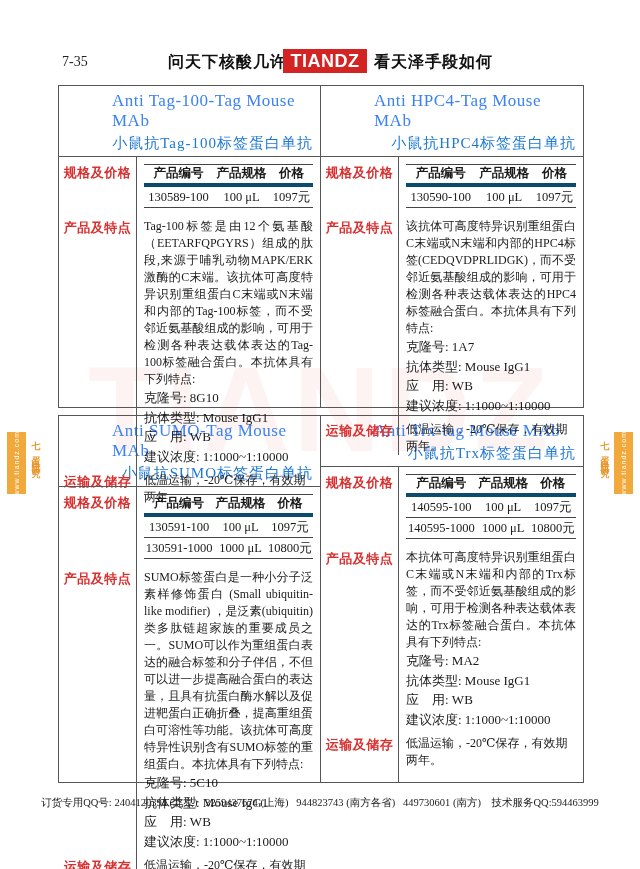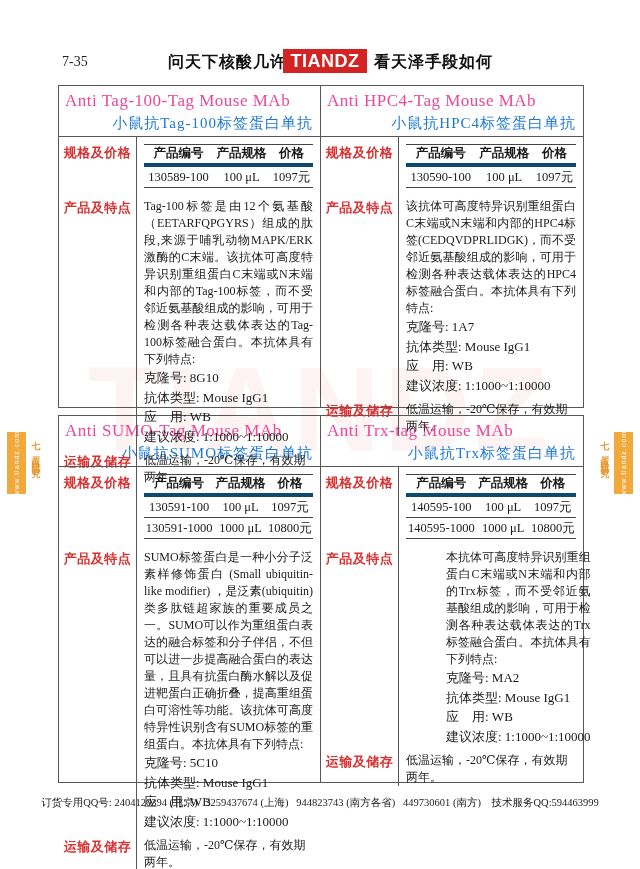--- a/index.html
+++ b/index.html
@@ -28,21 +28,21 @@
                pointer-events:none; z-index:0; }
 
   
   .grid { position:absolute; left:58px; top:85px; width:525px;
           display:grid; grid-template-columns:263px 263px; grid-template-rows:323px 368px;
           row-gap:7px; z-index:1; }
   .pbox { border:1px solid #565656; background:transparent; display:flex; flex-direction:column; }
   .pbox.col2 { margin-left:-1px; }
 
   .ptitle { padding:5px 7px 3px 6px; }
-  .t-en { color:#ec4899; font-size:17px; letter-spacing:0.5px; }
+  .t-en { color:#3b82f6; font-size:17px; letter-spacing:0.5px;margin-left:47px; }
   .t-cn { color:#1e78d2; font-size:15px; font-weight:normal; text-align:right; margin-top:3px; letter-spacing:1px; }
 
   .pbody { border-top:1px solid #565656; position:relative; flex:1; display:flex; flex-direction:column; }
   .pbody::before { content:""; position:absolute; left:77px; top:0; bottom:0;
                    width:1px; background:#565656; }
 
   .sec { display:flex; }
   .lab { width:77px; flex:none; text-align:center; color:#d93030; font-weight:bold;
          font-size:13px; padding-top:7px; letter-spacing:0.5px; }
   .con { flex:1; padding:2px 7px 0 8px; }
@@ -54,21 +54,21 @@
   .spec-table td { padding:2px 0 1px; text-align:center; border-bottom:1px solid #444; }
   .sec-specs { padding-bottom:4px; }
 
   
   .intro { font-size:12px; line-height:1.42; text-align:justify; text-justify:inter-ideograph;
            margin-top:4px; }
   .dline { font-size:13px; line-height:1.5; white-space:pre; }
   .p0 .sec-features .con-inner { min-height:166px; }
   .p1 .sec-features .con-inner { min-height:151px; }
   .p2 .sec-features .con-inner { min-height:196px; }
-  .p3 .sec-features .con-inner { min-height:126px;margin-left:40px; }
+  .p3 .sec-features .con-inner { min-height:126px; }
 
   .sec-shipping .con { padding-top:6px; font-size:12px; }
 
   
   .side-tab { position:absolute; top:432px; z-index:2; }
   .side-tab .block { position:absolute; top:0; width:19px; height:62px; background:#f2a93c;
                      display:flex; align-items:center; justify-content:center; }
   .side-tab .site { writing-mode:vertical-rl; transform:rotate(180deg); color:#fff;
                     font-size:7px; font-family:"Liberation Sans","DejaVu Sans",sans-serif;
                     letter-spacing:1px; white-space:nowrap; }

